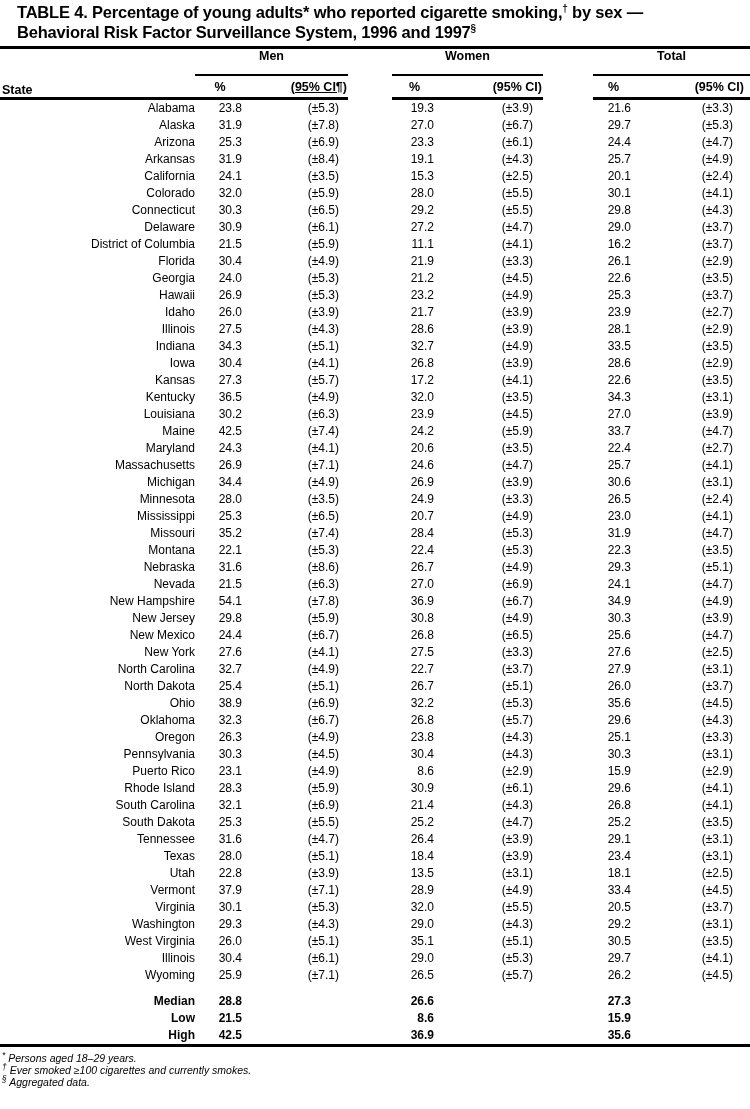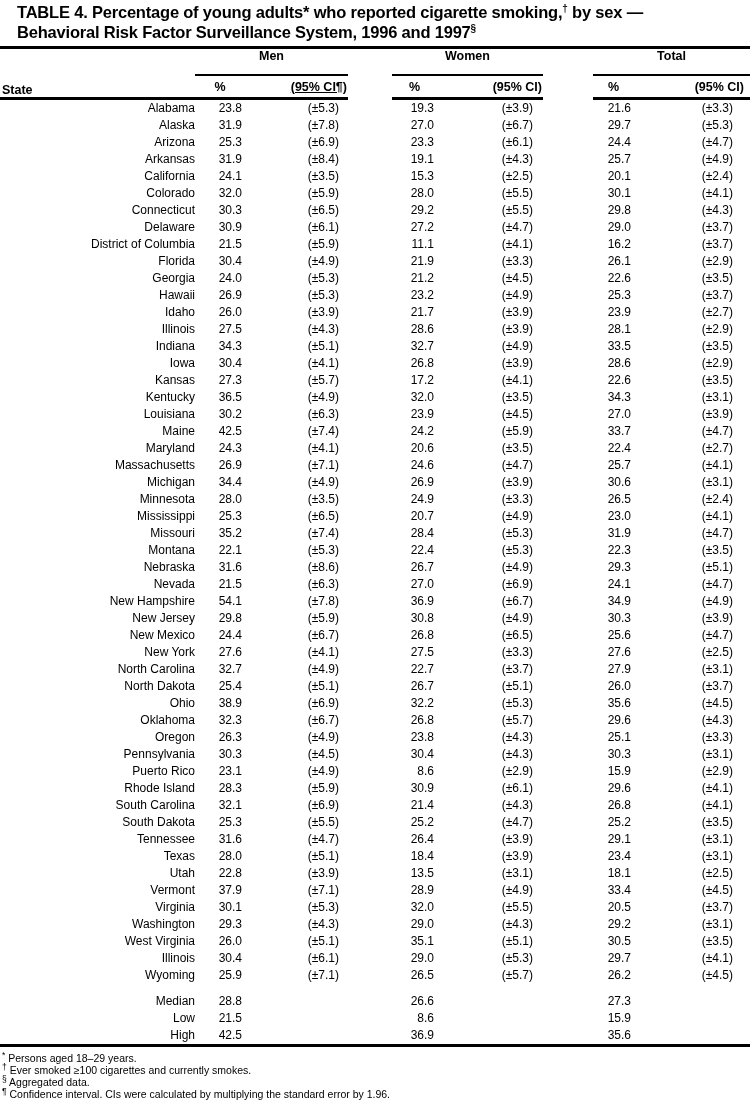--- a/index.html
+++ b/index.html
@@ -70,29 +70,29 @@
     white-space: nowrap;
   }
   td.state { text-align: right; padding-left: 2px; }
   td.pct   { text-align: right; padding-right: 3px; }
   td.ci    { text-align: right; }
   td.ci1   { padding-right: 9px; }
   td.ci2   { padding-right: 10px; }
   td.ci3   { padding-right: 17px; }
 
   tr.spacer-row td { height: 9px; line-height: 9px; }
-  tbody.summary td { font-weight: normal; }
+  tbody.summary td { font-weight: bold; }
 
   
   .footnotes {
     padding: 5px 0 0 2px;
     font-size: 10.5px;
     line-height: 12px;
   }
-  .fn { white-space: nowrap; }
+  .fn { white-space: nowrap; font-style: italic; }
   .fn sup { font-size: 8.5px; line-height: 0; }
 </style>
 </head>
 <body>
 
 <div class="page">
 
   <div class="title">
     <span>TABLE 4. Percentage of young adults* who reported cigarette smoking,</span><sup>†</sup><span> by sex —</span><br>
     <span>Behavioral Risk Factor Surveillance System, 1996 and 1997</span><sup>§</sup>
@@ -745,16 +745,15 @@
   </tr>
       </tbody>
   </table>
 
   <div class="thick-rule rule-bottom"></div>
 
   <div class="footnotes" id="footnotes">
       <div class="fn"><sup>*</sup><span> Persons aged 18–29 years.</span></div>
       <div class="fn"><sup>†</sup><span> Ever smoked ≥100 cigarettes and currently smokes.</span></div>
       <div class="fn"><sup>§</sup><span> Aggregated data.</span></div>
-      <div class="fn"><sup>¶</sup><span> Confidence interval. CIs were calculated by multiplying the standard error by 1.96.</span></div>
     </div>
 
 </div>
 
 </body></html>

